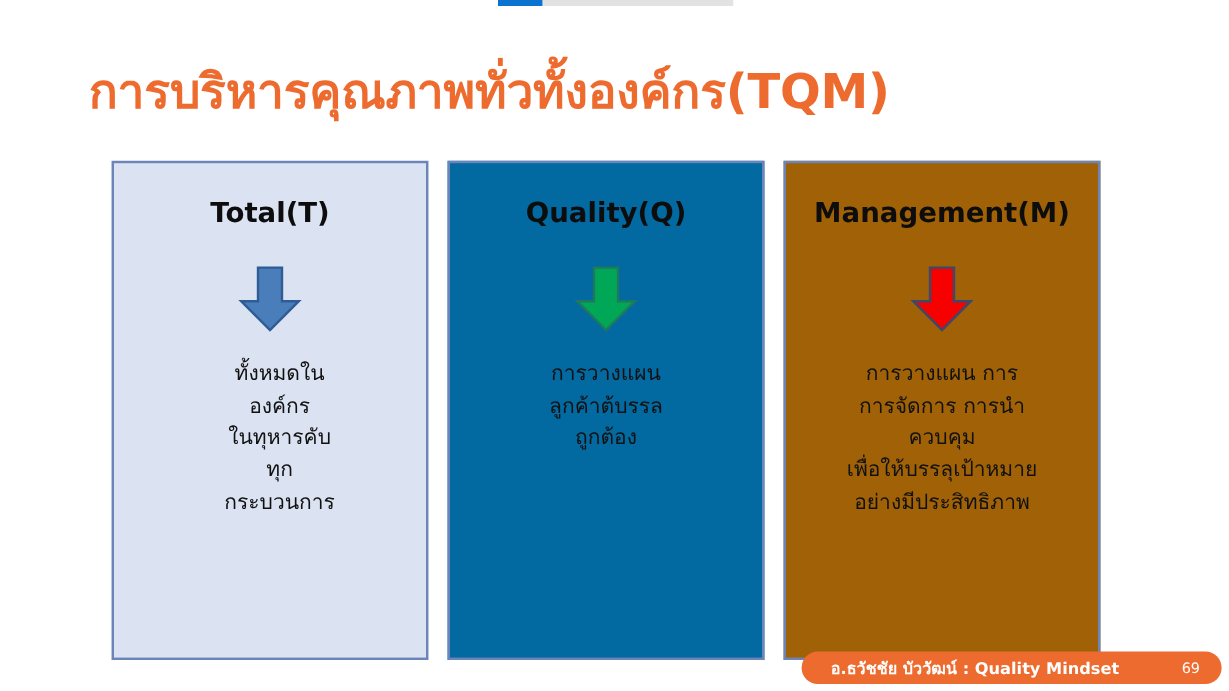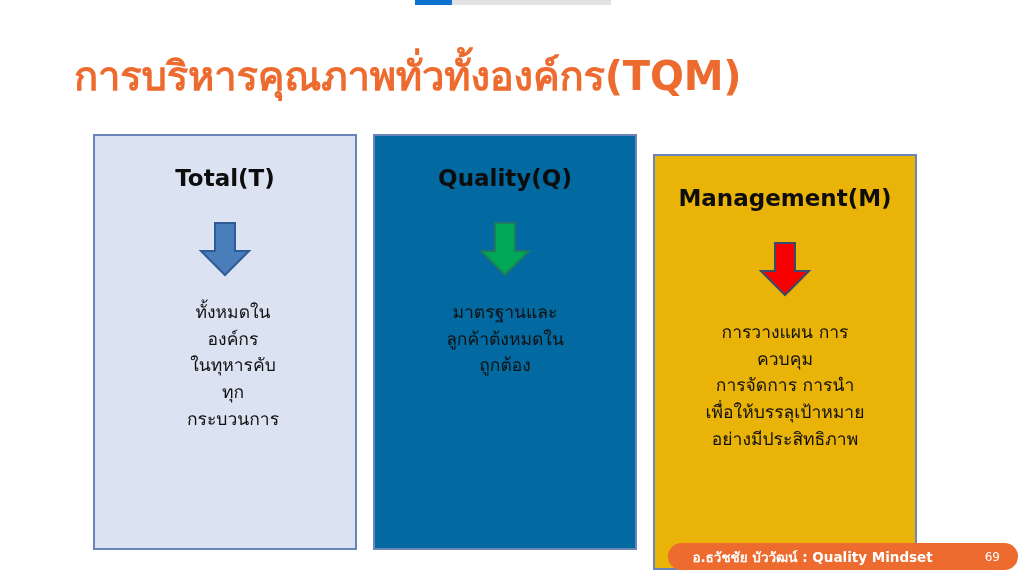--- a/index.html
+++ b/index.html
@@ -56,21 +56,21 @@
     height: 100%;
     box-sizing: border-box;
     border: 2px solid #6b85b8;
     position: relative;
     display: flex;
     flex-direction: column;
     align-items: center;
   }
   .card.blue   { background: #dbe2f1; }
   .card.green  { background: #0369a1; }
-  .card.cream  { background: #eab308; margin-top: 20px; }
+  .card.cream  { background: #a16207; }
 
   .card-title {
     margin-top: 30px;
     font-size: 23px;
     font-weight: bold;
     color: #0d0d0d;
     text-align: center;
     line-height: 1.1;
   }
 
@@ -143,35 +143,35 @@
       <div>กระบวนการ</div>
     </div>
   </div>
 
   <div class="card green">
     <div class="card-title">Quality(Q)</div>
     <svg class="arrow" viewBox="0 0 54 56">
       <polygon points="17,2 37,2 37,30 51,30 27,54 3,30 17,30" fill="#00a757" stroke="#1d7a5e" stroke-width="2" stroke-linejoin="miter"></polygon>
     </svg>
     <div class="card-body center">
-      <div>มาตรฐานและ</div>
-      <div>ลูกค้าต้งหมดใน</div>
+      <div>การวางแผน</div>
+      <div>ลูกค้าต้บรรล</div>
       <div>ถูกต้อง</div>
     </div>
   </div>
 
   <div class="card cream">
     <div class="card-title">Management(M)</div>
     <svg class="arrow" viewBox="0 0 54 56">
       <polygon points="17,2 37,2 37,30 51,30 27,54 3,30 17,30" fill="#f60000" stroke="#3b4a6b" stroke-width="2" stroke-linejoin="miter"></polygon>
     </svg>
     <div class="card-body center">
       <div>การวางแผน การ</div>
+      <div>การจัดการ การนำ</div>
       <div>ควบคุม</div>
-      <div>การจัดการ การนำ</div>
       <div>เพื่อให้บรรลุเป้าหมาย</div>
       <div>อย่างมีประสิทธิภาพ</div>
     </div>
   </div>
 
 </div>
 
 <div class="footer-badge">
   <span class="footer-text">อ.ธวัชชัย บัววัฒน์ : Quality Mindset</span>
   <span class="footer-page">69</span>

